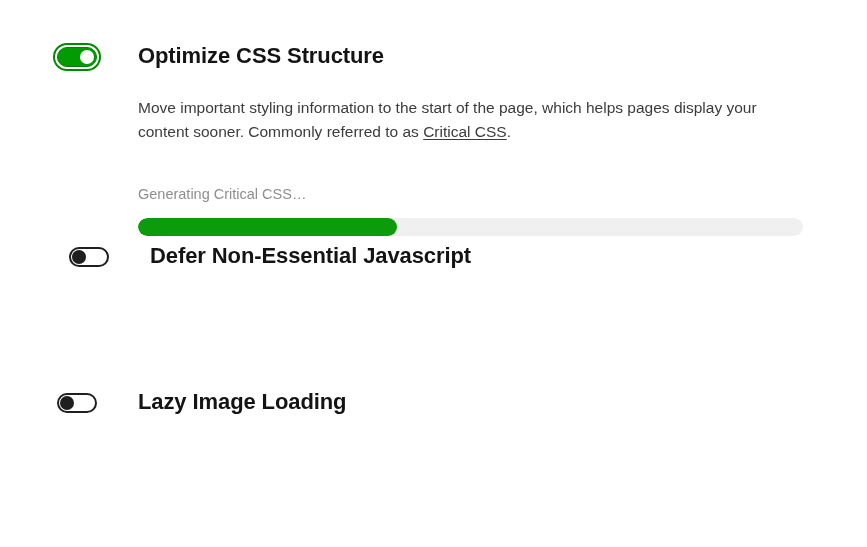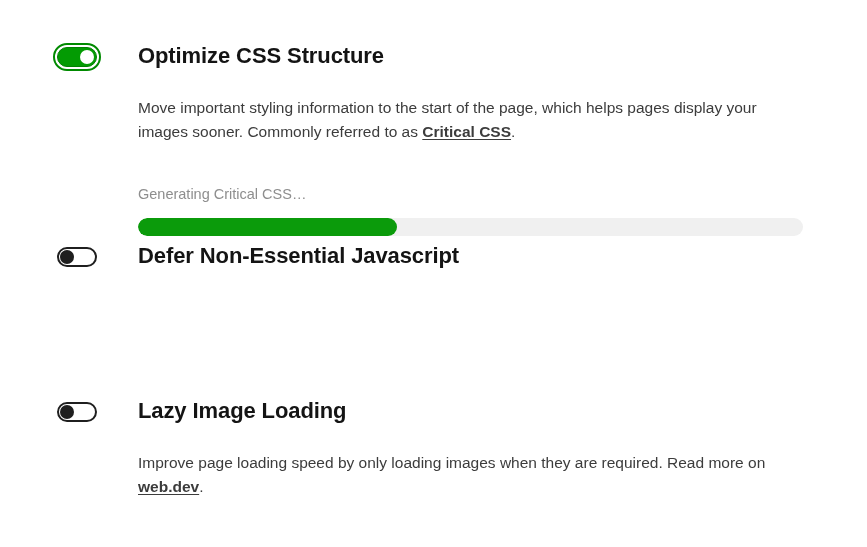--- a/index.html
+++ b/index.html
@@ -93,21 +93,20 @@
     color: #3c3c3c;
     margin: 0;
     max-width: 665px;
   }
   .setting-desc a,
   .inline-link {
     color: #3c3c3c;
     text-decoration: underline;
     text-underline-offset: 2px;
     cursor: pointer;
-    font-weight: bold;
   }
 
   .progress-status {
     font-size: 14.5px;
     line-height: 20px;
     color: #8e8e8e;
     margin: 0;
   }
 
   .progress-track {
@@ -128,47 +127,47 @@
   }
 
   
   #row-0 { position: absolute; top: 43px; left: 0; width: 867px; }
   #row-0 .toggle { top: 0px; }
   #row-0 .setting-title { margin-top: -1px; }
   #row-0 .setting-desc { margin-top: 26px; }
   #row-0 .progress-status { margin-top: 40px; }
   #row-0 .progress-track { margin-top: 14px; }
 
-  #row-1 { position: absolute; top: 243px; left: 0; width: 828px; }
+  #row-1 { position: absolute; top: 243px; left: 12px; width: 828px; }
   #row-1 .toggle { top: 0px; }
   #row-1 .setting-title { margin-top: -1px; }
   #row-1 .setting-desc { margin-top: 26px; }
 
-  #row-2 { position: absolute; top: 398px; left: 0; width: 802px; }
+  #row-2 { position: absolute; top: 389px; left: 0; width: 802px; }
   #row-2 .toggle { top: 0px; }
   #row-2 .setting-title { margin-top: -1px; }
   #row-2 .setting-desc { margin-top: 26px; max-width: 640px; }
 </style>
 </head>
 <body>
 
 <div class="settings-list">
 
   <div class="setting-row" id="row-0">
 
     <button class="toggle on" aria-label="Optimize CSS Structure toggle">
       <span class="ring"></span>
       <span class="pill"></span>
       <span class="knob"></span>
     </button>
 
     <h2 class="setting-title">Optimize CSS Structure</h2>
 
     <p class="setting-desc">
-      <span>Move important styling information to the start of the page, which helps pages display your images sooner. Commonly referred to as </span><a class="inline-link">Critical CSS</a><span>.</span>
+      <span>Move important styling information to the start of the page, which helps pages display your content sooner. Commonly referred to as </span><a class="inline-link">Critical CSS</a><span>.</span>
     </p>
 
     <p class="progress-status">Generating Critical CSS…</p>
 
     <div class="progress-track">
       <div class="progress-fill" id="progress-fill-0" style="width: 39%;"></div>
     </div>
   </div>
 
   <div class="setting-row" id="row-1">
@@ -186,18 +185,15 @@
   <div class="setting-row" id="row-2">
 
     <button class="toggle off" aria-label="Lazy Image Loading toggle">
       <span class="ring"></span>
       <span class="pill"></span>
       <span class="knob"></span>
     </button>
 
     <h2 class="setting-title">Lazy Image Loading</h2>
 
-    <p class="setting-desc">
-      <span>Improve page loading speed by only loading images when they are required. Read more on </span><a class="inline-link">web.dev</a><span>.</span>
-    </p>
   </div>
 
 </div>
 
 </body></html>

